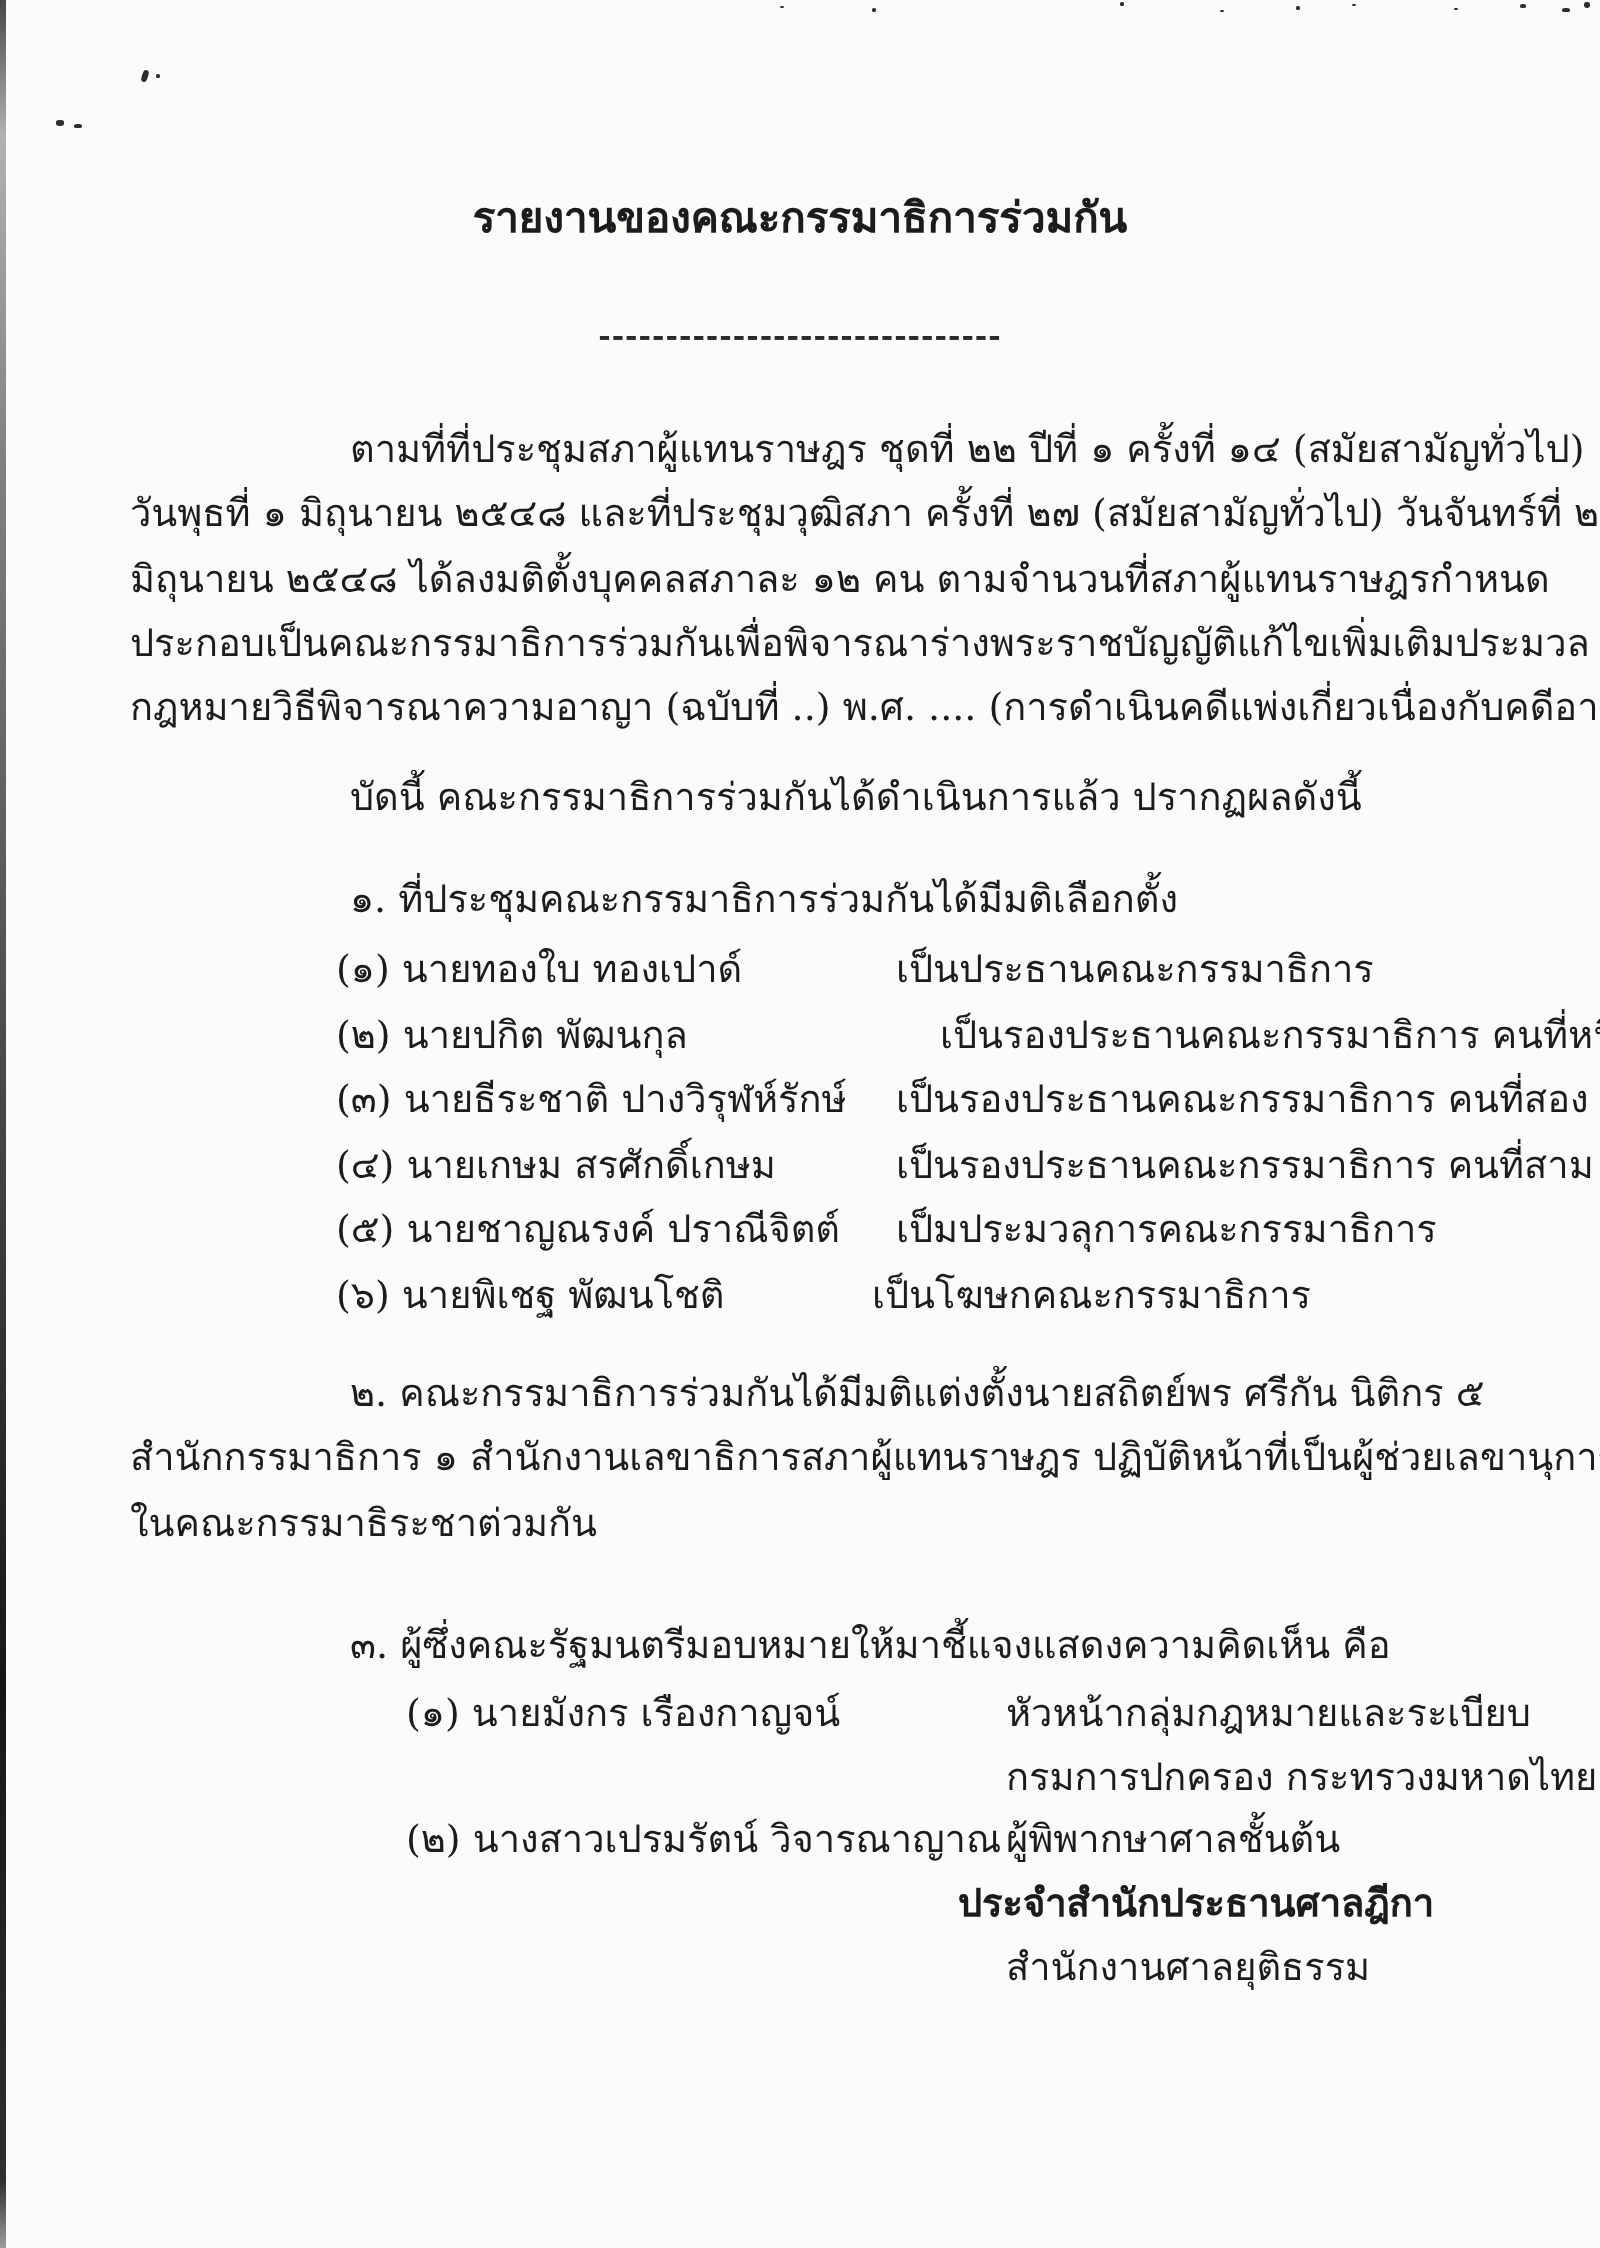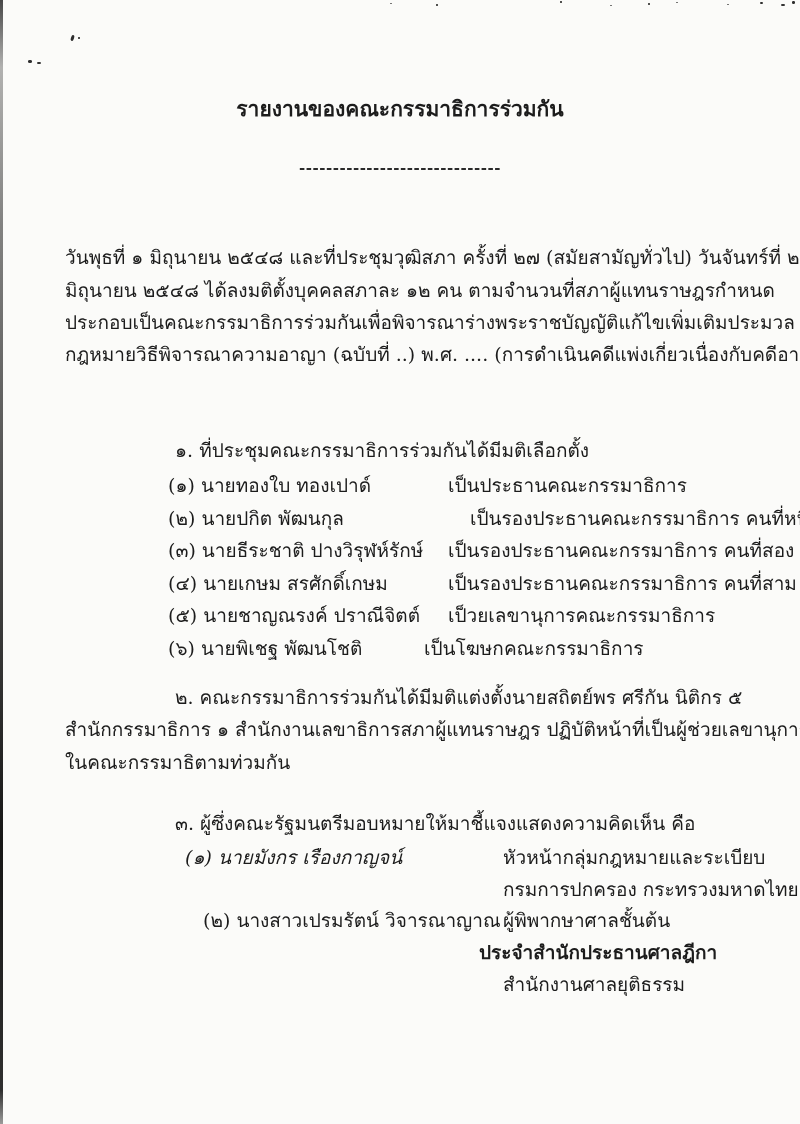--- a/index.html
+++ b/index.html
@@ -77,53 +77,55 @@
   <div class="speck" style="left:648px;top:3px;width:2px;height:2px;"></div>
   <div class="speck" style="left:676px;top:2px;width:2px;height:1px;"></div>
   <div class="speck" style="left:727px;top:4px;width:2px;height:1px;"></div>
   <div class="speck" style="left:760px;top:2px;width:3px;height:2px;"></div>
   <div class="speck" style="left:781px;top:4px;width:4px;height:2px;"></div>
   <div class="speck" style="left:792px;top:1px;width:3px;height:3px;"></div>
 
   <div class="line title" style="top:96px;">รายงานของคณะกรรมาธิการร่วมกัน</div>
   <div class="line separator" style="top:155px;">------------------------------</div>
 
+  <div class="line" style="top:212px;left:175px;">ตามที่ที่ประชุมสภาผู้แทนราษฎร ชุดที่ ๒๒ ปีที่ ๑ ครั้งที่ ๑๔ (สมัยสามัญทั่วไป)</div>
   <div class="line" style="top:244px;left:65px;">วันพุธที่ ๑ มิถุนายน ๒๕๔๘ และที่ประชุมวุฒิสภา ครั้งที่ ๒๗ (สมัยสามัญทั่วไป) วันจันทร์ที่ ๒๐</div>
   <div class="line" style="top:277px;left:65px;">มิถุนายน ๒๕๔๘ ได้ลงมติตั้งบุคคลสภาละ ๑๒ คน ตามจำนวนที่สภาผู้แทนราษฎรกำหนด</div>
   <div class="line" style="top:309px;left:65px;">ประกอบเป็นคณะกรรมาธิการร่วมกันเพื่อพิจารณาร่างพระราชบัญญัติแก้ไขเพิ่มเติมประมวล</div>
   <div class="line" style="top:341px;left:65px;">กฎหมายวิธีพิจารณาความอาญา (ฉบับที่ ..) พ.ศ. .... (การดำเนินคดีแพ่งเกี่ยวเนื่องกับคดีอาญา) นั้น</div>
 
+  <div class="line" style="top:386px;left:175px;">บัดนี้ คณะกรรมาธิการร่วมกันได้ดำเนินการแล้ว ปรากฏผลดังนี้</div>
 
   <div class="line" style="top:437px;left:175px;">๑. ที่ประชุมคณะกรรมาธิการร่วมกันได้มีมติเลือกตั้ง</div>
 
   <div class="line" style="top:472px;left:168px;">(๑) นายทองใบ  ทองเปาด์</div>
   <div class="line" style="top:472px;left:448px;">เป็นประธานคณะกรรมาธิการ</div>
 
   <div class="line" style="top:505px;left:168px;">(๒) นายปกิต  พัฒนกุล</div>
   <div class="line" style="top:505px;left:448px;margin-left:22px;">เป็นรองประธานคณะกรรมาธิการ คนที่หนึ่ง</div>
 
   <div class="line" style="top:537px;left:168px;text-align:center;">(๓) นายธีระชาติ  ปางวิรุฬห์รักษ์</div>
   <div class="line" style="top:537px;left:448px;">เป็นรองประธานคณะกรรมาธิการ คนที่สอง</div>
 
   <div class="line" style="top:570px;left:168px;">(๔) นายเกษม  สรศักดิ์เกษม</div>
   <div class="line" style="top:570px;left:448px;">เป็นรองประธานคณะกรรมาธิการ คนที่สาม</div>
 
   <div class="line" style="top:602px;left:168px;">(๕) นายชาญณรงค์  ปราณีจิตต์</div>
-  <div class="line" style="top:602px;left:448px;">เป็วยเลขานุการคณะกรรมาธิการ</div>
+  <div class="line" style="top:602px;left:448px;">เป็มประมวลุการคณะกรรมาธิการ</div>
 
   <div class="line" style="top:635px;left:168px;">(๖) นายพิเชฐ  พัฒนโชติ</div>
-  <div class="line" style="top:635px;left:424px;">เป็นโฆษกคณะกรรมาธิการ</div>
+  <div class="line" style="top:635px;left:436px;">เป็นโฆษกคณะกรรมาธิการ</div>
 
   <div class="line" style="top:684px;left:175px;">๒. คณะกรรมาธิการร่วมกันได้มีมติแต่งตั้งนายสถิตย์พร  ศรีกัน นิติกร ๕</div>
   <div class="line" style="top:716px;left:65px;">สำนักกรรมาธิการ ๑ สำนักงานเลขาธิการสภาผู้แทนราษฎร ปฏิบัติหน้าที่เป็นผู้ช่วยเลขานุการ</div>
-  <div class="line" style="top:749px;left:65px;">ในคณะกรรมาธิตามท่วมกัน</div>
+  <div class="line" style="top:749px;left:65px;">ในคณะกรรมาธิระชาต่วมกัน</div>
 
   <div class="line" style="top:810px;left:175px;">๓. ผู้ซึ่งคณะรัฐมนตรีมอบหมายให้มาชี้แจงแสดงความคิดเห็น คือ</div>
 
-  <div class="line" style="top:844px;left:185px;font-style:italic;">(๑) นายมังกร  เรืองกาญจน์</div>
+  <div class="line" style="top:844px;left:203px;">(๑) นายมังกร  เรืองกาญจน์</div>
   <div class="line" style="top:844px;left:503px;">หัวหน้ากลุ่มกฎหมายและระเบียบ</div>
   <div class="line" style="top:876px;left:503px;">กรมการปกครอง กระทรวงมหาดไทย</div>
 
   <div class="line" style="top:907px;left:203px;">(๒) นางสาวเปรมรัตน์  วิจารณาญาณ</div>
   <div class="line" style="top:907px;left:503px;text-align:center;">ผู้พิพากษาศาลชั้นต้น</div>
   <div class="line" style="top:939px;left:479px;font-weight:bold;">ประจำสำนักประธานศาลฎีกา</div>
   <div class="line" style="top:971px;left:503px;">สำนักงานศาลยุติธรรม</div>
 
 </div>
 

